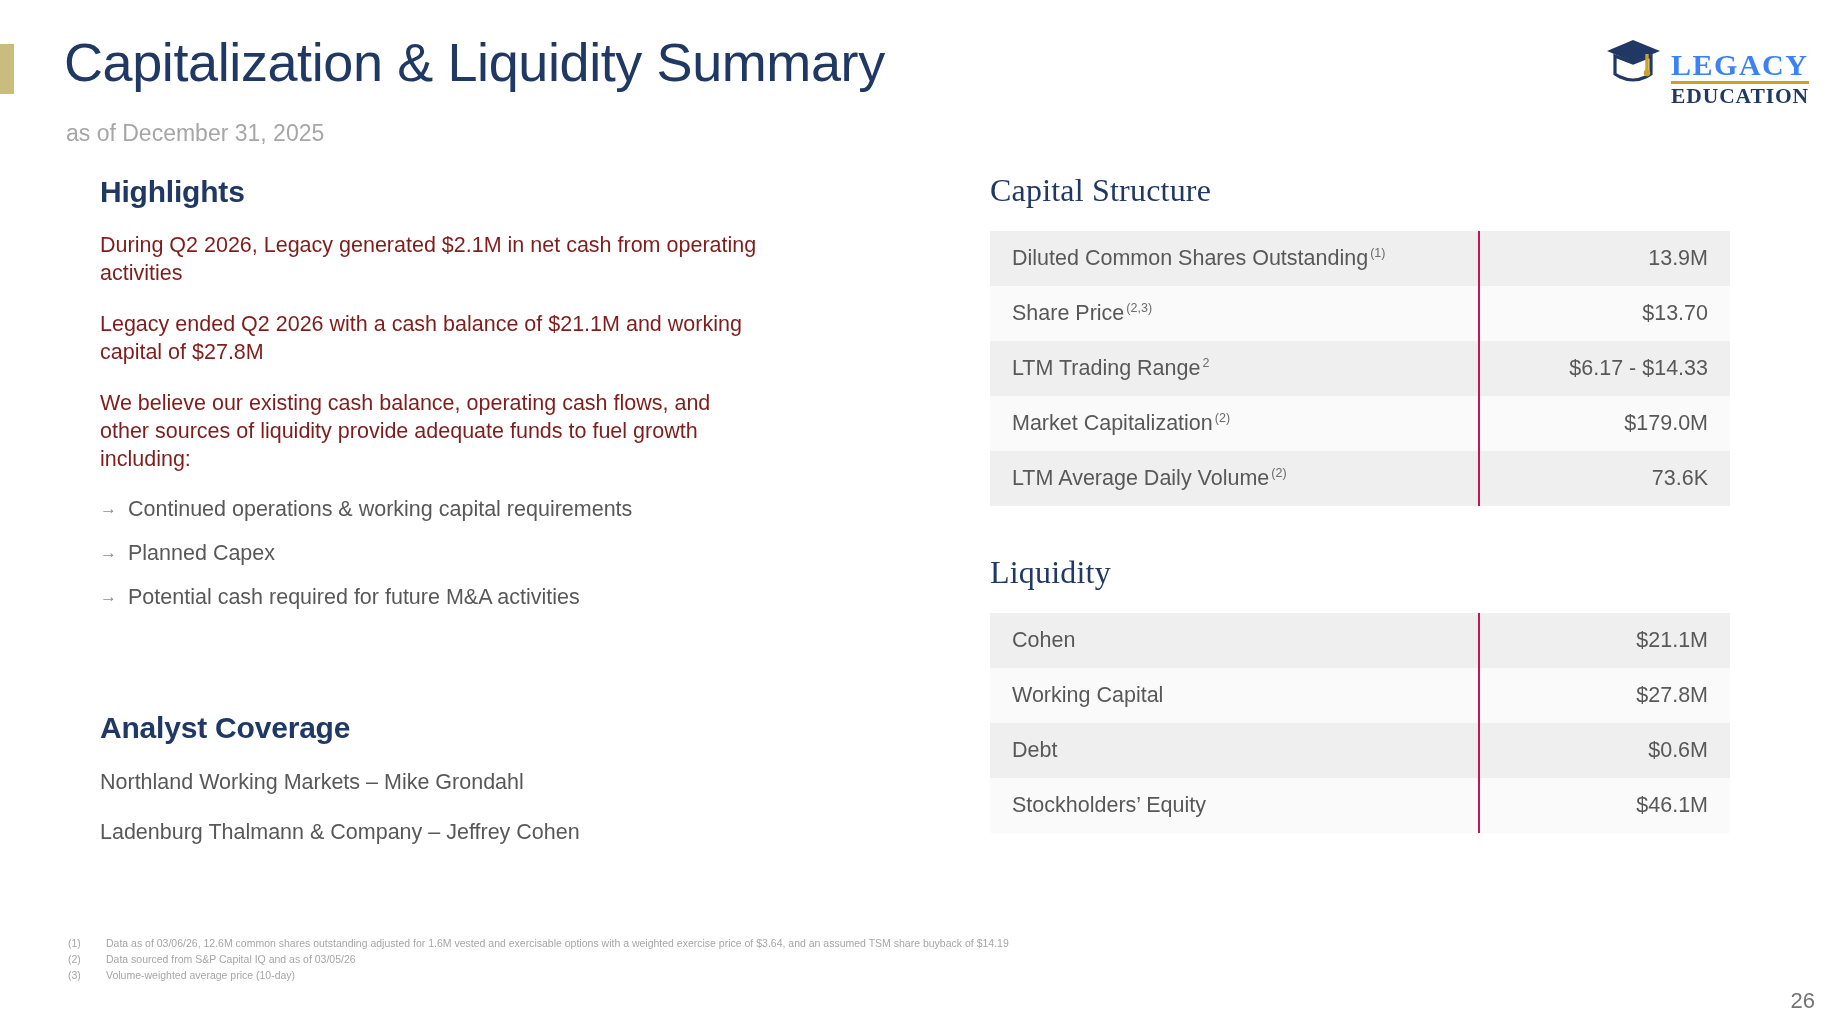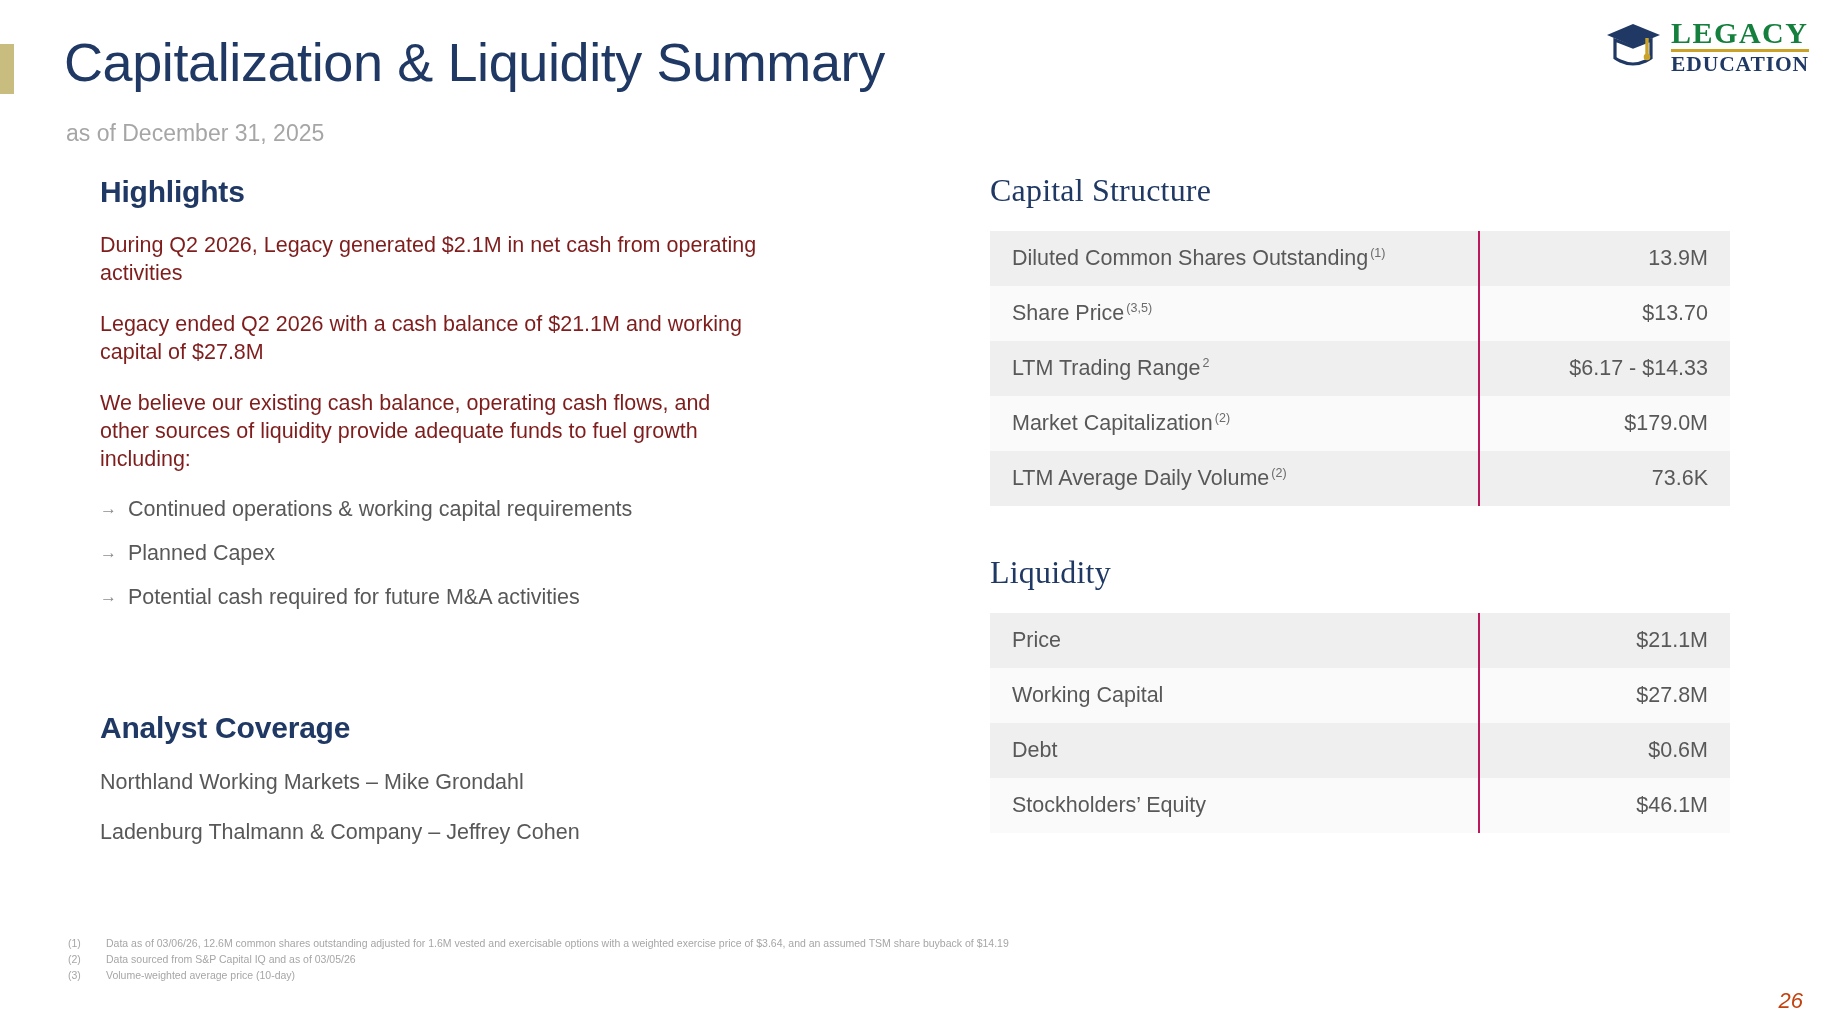--- a/index.html
+++ b/index.html
@@ -58,23 +58,24 @@
   #logo .cap-icon { display: block; }
   #logo .wordmark {
     display: flex;
     flex-direction: column;
     line-height: 1;
   }
   #logo .legacy-text {
     font-family: "Liberation Serif", serif;
     font-size: 30px;
     font-weight: 700;
-    color: #15803d;
+    color: #3b82f6;
     letter-spacing: 1.5px;
     line-height: 0.98;
+    margin-top: 32px;
   }
   #logo .rule {
     height: 2.5px;
     background: #c9a227;
     margin: 2px 0 2px 0;
   }
   #logo .education-text {
     font-family: "Liberation Serif", serif;
     font-size: 21.5px;
     font-weight: 700;
@@ -181,25 +182,24 @@
     bottom: 48px;
     font-size: 10.5px;
     color: #a6a6a6;
     line-height: 1.52;
   }
   #footnotes .fn-row { display: flex; }
   #footnotes .fn-num { width: 38px; flex: none; }
 
   #page-number {
     position: absolute;
-    right: 30px;
+    right: 18px;
     bottom: 18px;
     font-size: 22px;
-    color: #c2410c;
-    font-style: italic;
+    color: #737373;
   }
 </style>
 </head>
 <body>
 
 <div id="accent-bar"></div>
 <div id="slide-title">Capitalization &amp; Liquidity Summary</div>
 <div id="slide-subtitle">as of December 31, 2025</div>
 
 <div id="logo">
@@ -256,21 +256,21 @@
     <table class="data-table">
       <tbody>
         <tr class="band">
           <td class="label">
             <span>Diluted Common Shares Outstanding</span><sup class="fn">(1)</sup>
           </td>
           <td class="value">13.9M</td>
         </tr>
         <tr class="plain">
           <td class="label">
-            <span>Share Price</span><sup class="fn">(3,5)</sup>
+            <span>Share Price</span><sup class="fn">(2,3)</sup>
           </td>
           <td class="value">$13.70</td>
         </tr>
         <tr class="band">
           <td class="label">
             <span>LTM Trading Range</span><sup class="fn">2</sup>
           </td>
           <td class="value">$6.17 - $14.33</td>
         </tr>
         <tr class="plain">
@@ -287,21 +287,21 @@
         </tr>
       </tbody>
     </table>
   </div>
 
   <div id="liquidity-block">
     <h2 class="serif-heading">Liquidity</h2>
     <table class="data-table">
       <tbody>
         <tr class="band">
-          <td class="label">Price</td>
+          <td class="label">Cohen</td>
           <td class="value">$21.1M</td>
         </tr>
         <tr class="plain">
           <td class="label">Working Capital</td>
           <td class="value">$27.8M</td>
         </tr>
         <tr class="band">
           <td class="label">Debt</td>
           <td class="value">$0.6M</td>
         </tr>

